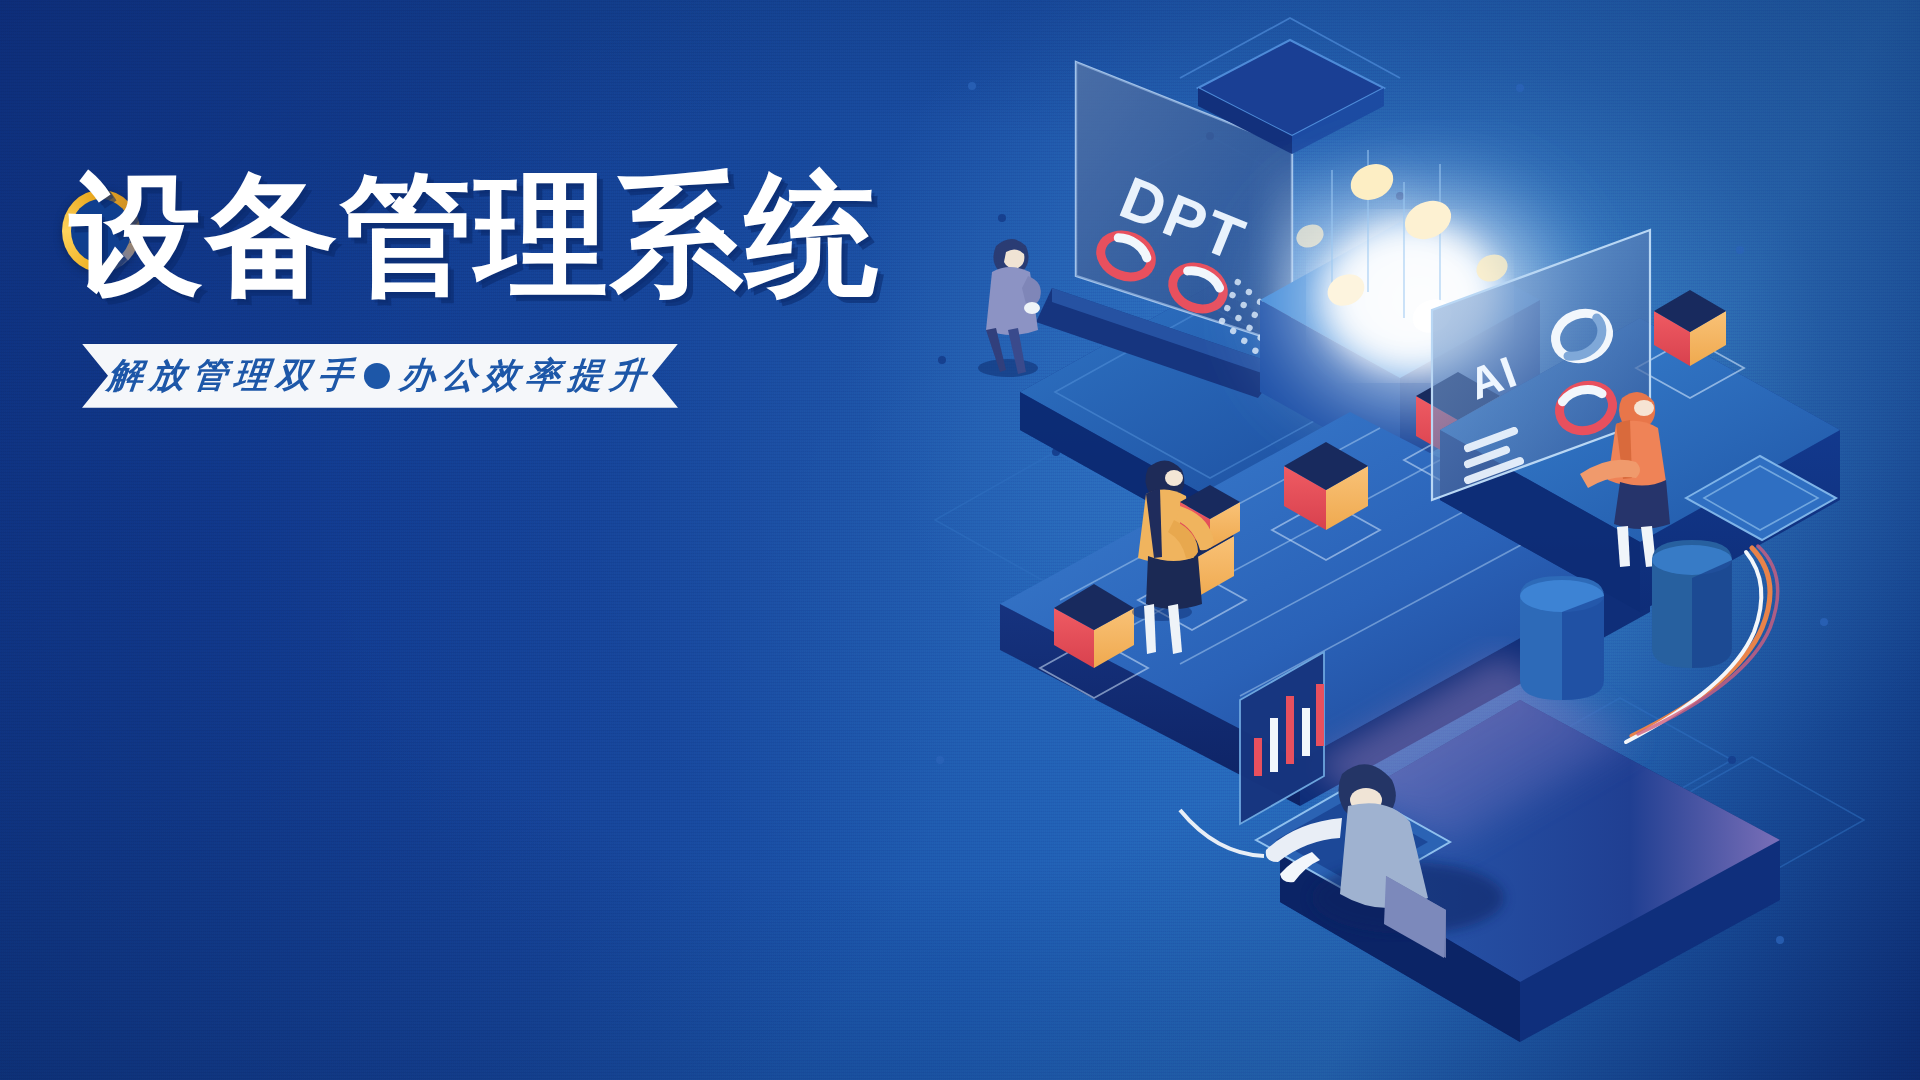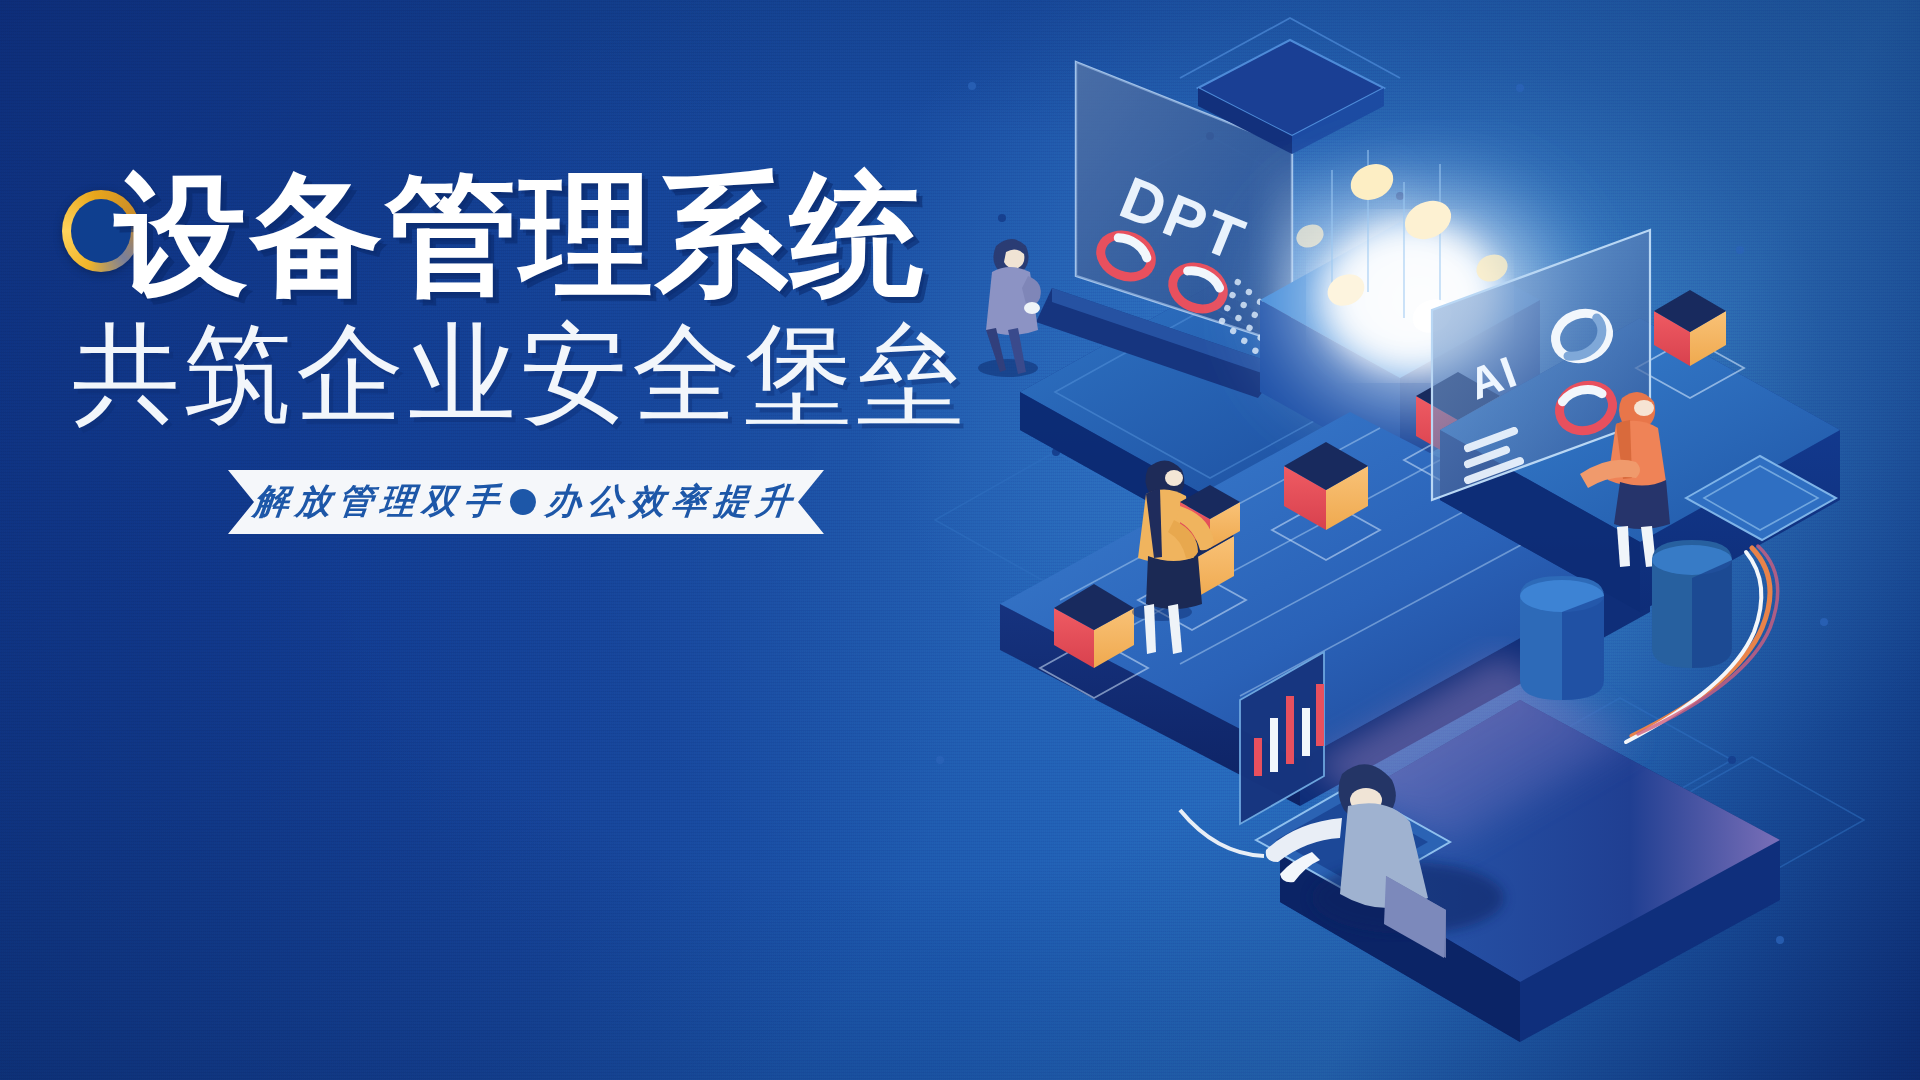--- a/index.html
+++ b/index.html
@@ -22,21 +22,21 @@
       repeating-linear-gradient(0deg, rgba(255,255,255,.10) 0 1px, rgba(0,0,0,.08) 1px 2px),
       repeating-linear-gradient(90deg, rgba(255,255,255,.08) 0 1px, rgba(0,0,0,.07) 1px 2px);
     background-size:3px 3px, 2px 2px;
   }
   #vignette{
     position:absolute; inset:0; pointer-events:none;
     background:radial-gradient(ellipse 1300px 900px at 880px 500px, rgba(0,0,0,0) 42%, rgba(4,22,70,.42) 100%);
   }
 
   
-  .textblock{ position:absolute; left:70px; top:168px; width:900px; z-index:40;text-align:center; }
+  .textblock{ position:absolute; left:70px; top:168px; width:900px; z-index:40; }
 
   .goldring{
     position:absolute; left:-8px; top:22px; width:78px; height:82px;
     border-radius:50%; border:9px solid transparent;
     background:
       linear-gradient(#0f3f8f,#0f3f8f) padding-box,
       conic-gradient(from 200deg,#f0b429 0deg,#ffd35c 70deg,#e8a61c 150deg,#c78a2a 230deg,#7a7f9a 300deg,#f0b429 360deg) border-box;
     filter:drop-shadow(0 2px 4px rgba(0,0,0,.25));
   }
 
@@ -438,21 +438,20 @@
           <circle cx="900" cy="940" r="4"></circle>
       </g>
     </svg>
   </div>
 
   <div class="textblock">
     <div class="goldring"></div>
 
     <h1 class="title">设备管理系统</h1>
 
-    <h2 class="subtitle">共筑企业安全堡垒</h2>
 
     <div class="ribbon">
       <div class="rtext">
         <span>解放管理双手</span>
         <span class="dot"></span>
         <span>办公效率提升</span>
       </div>
     </div>
   </div>
 

